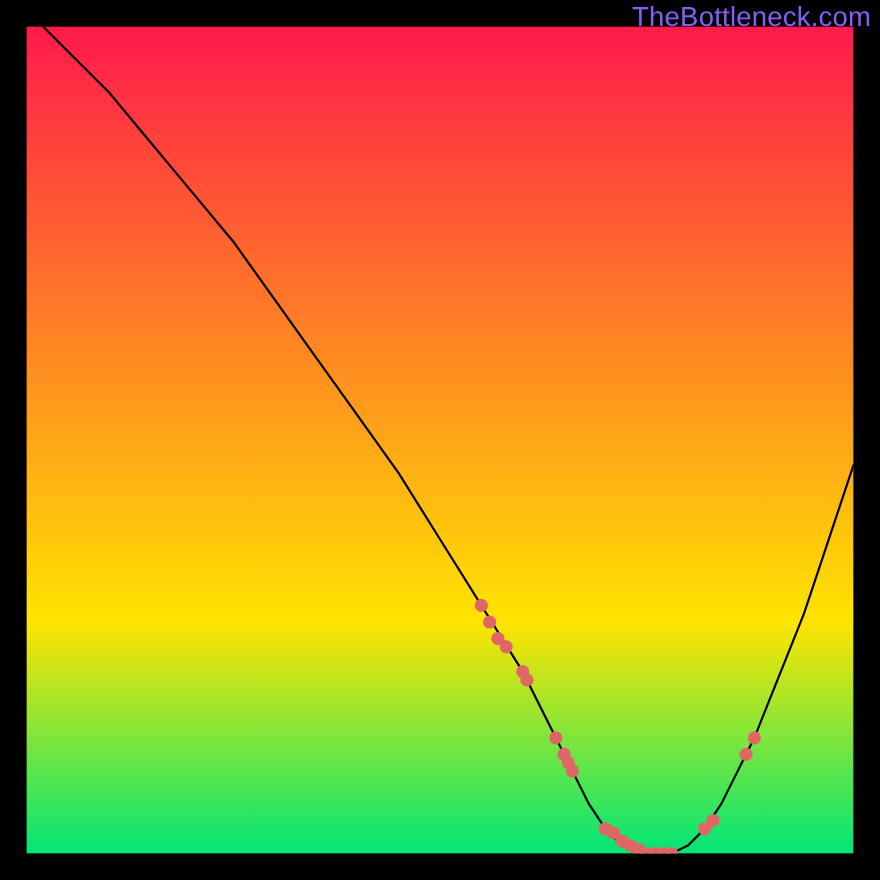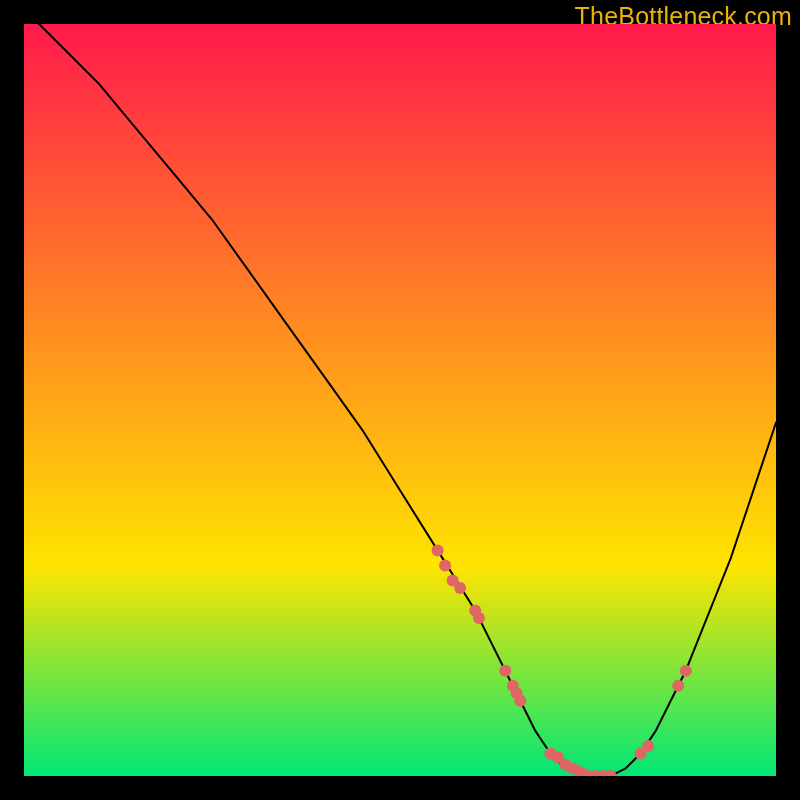--- a/index.html
+++ b/index.html
@@ -25,21 +25,21 @@
   }
   .plot-area svg {
     display: block;
     width: 752px;
     height: 752px;
   }
   .watermark {
     position: absolute;
     top: 2px;
     right: 8px;
-    color: #eab308;
+    color: #8b5cf6;
     font-size: 25px;
     font-weight: 500;
     letter-spacing: 0.2px;
     user-select: none;
   }
 </style>
 </head>
 <body>
 
 <div class="stage">

